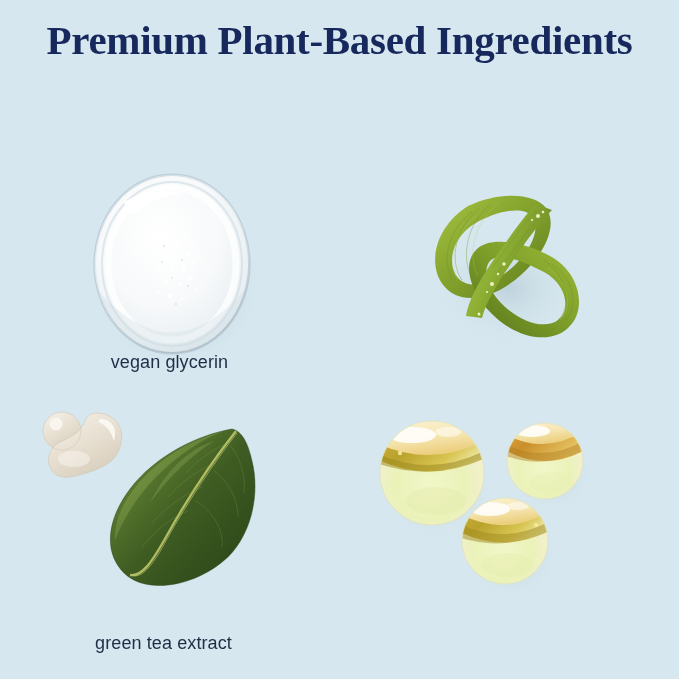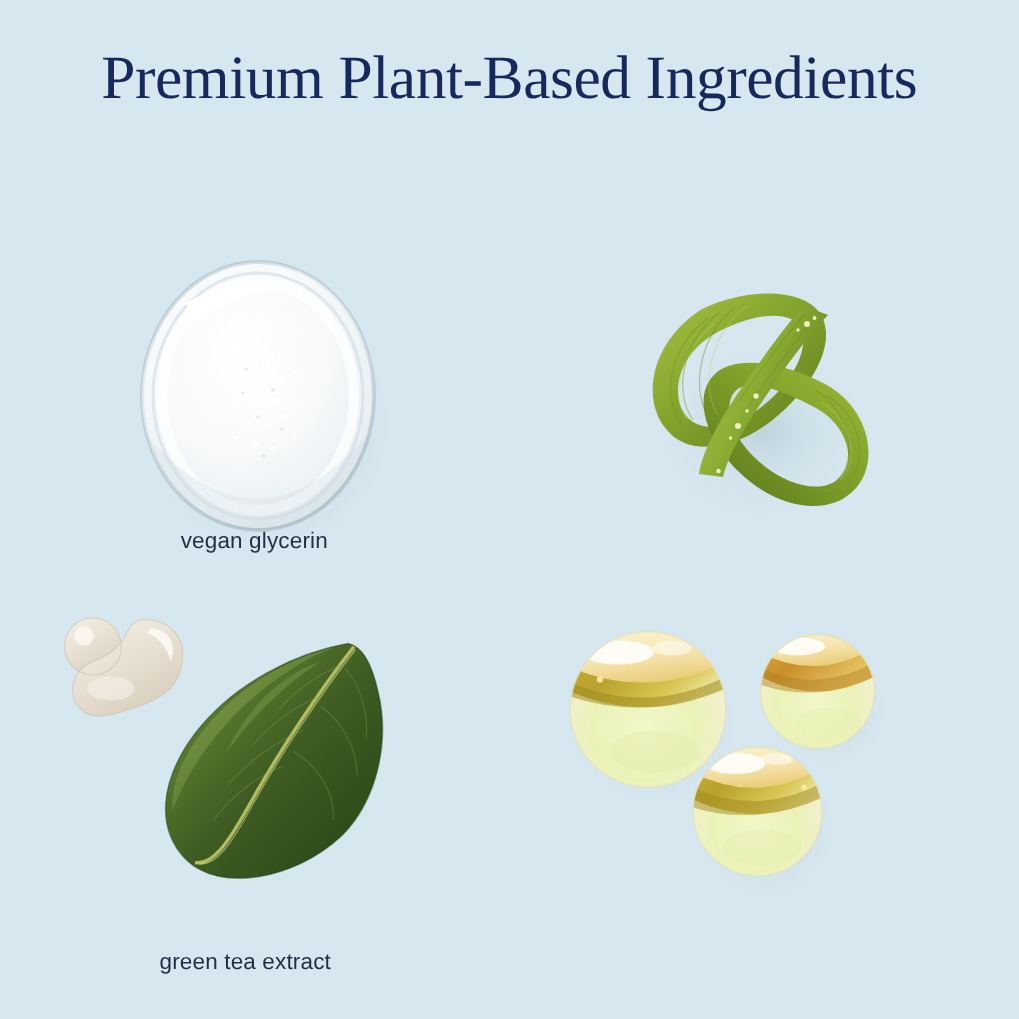--- a/index.html
+++ b/index.html
@@ -31,23 +31,23 @@
   }
   .eyebrow {
     margin-top: 52px;
     font-family: "Liberation Sans", sans-serif;
     font-weight: 300;
     font-size: 22px;
     letter-spacing: 0.2px;
     color: #1a2f66;
   }
   .headline {
-    margin-top: 27px;
+    margin-top: 16px;
     font-family: "Liberation Serif", serif;
-    font-weight: 400;
+    font-weight: 700;
     font-size: 41px;
     letter-spacing: -0.3px;
     color: #17285c;
     white-space: nowrap;
   }
 
   
   .grid {
     position: absolute;
     left: 0;
@@ -74,21 +74,21 @@
   }
   .art svg { display: block; width: 100%; height: 100%; }
 
   .caption {
     position: absolute;
     left: 0;
     width: 339px;
     text-align: center;
     font-family: "Liberation Sans", sans-serif;
     font-weight: 300;
-    font-size: 15px;
+    font-size: 18px;
     letter-spacing: 0.1px;
     color: #1f2d45;
   }
   .cell-0 .caption, .cell-1 .caption { top: 184px; }
   .cell-2 .caption { top: 236px; }
   .cell-3 .caption { top: 236px; }
 
   
   .cell-1 .caption { transform: translateX(-20px); }
   .cell-2 .caption { transform: translateX(-6px); }

